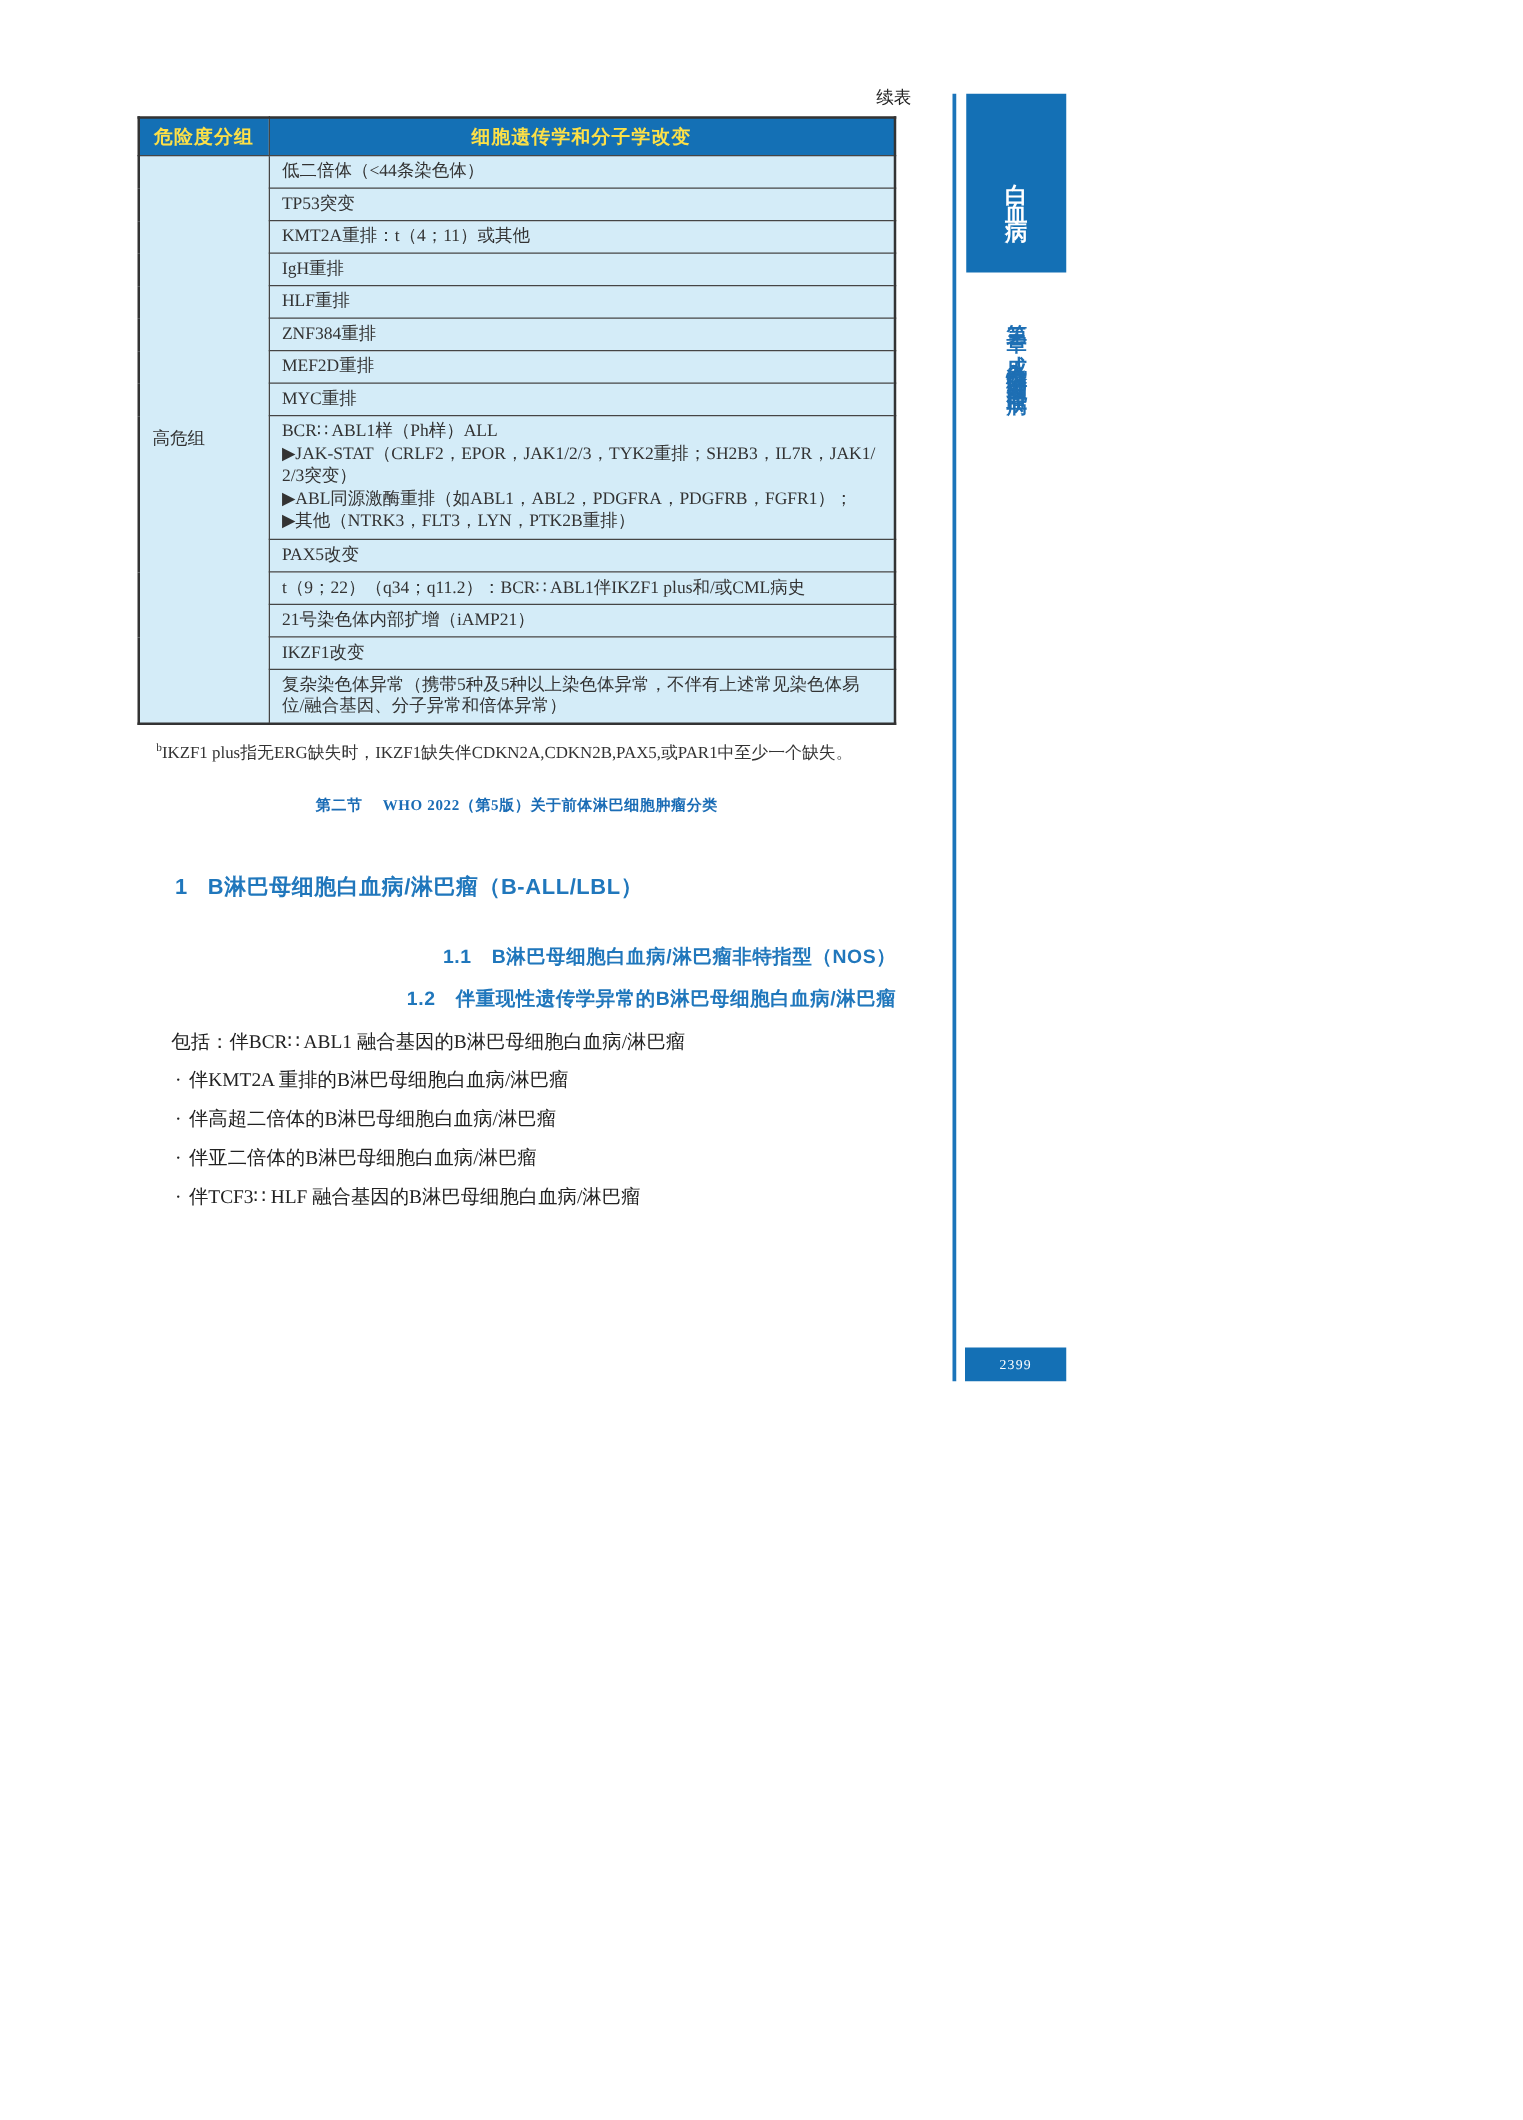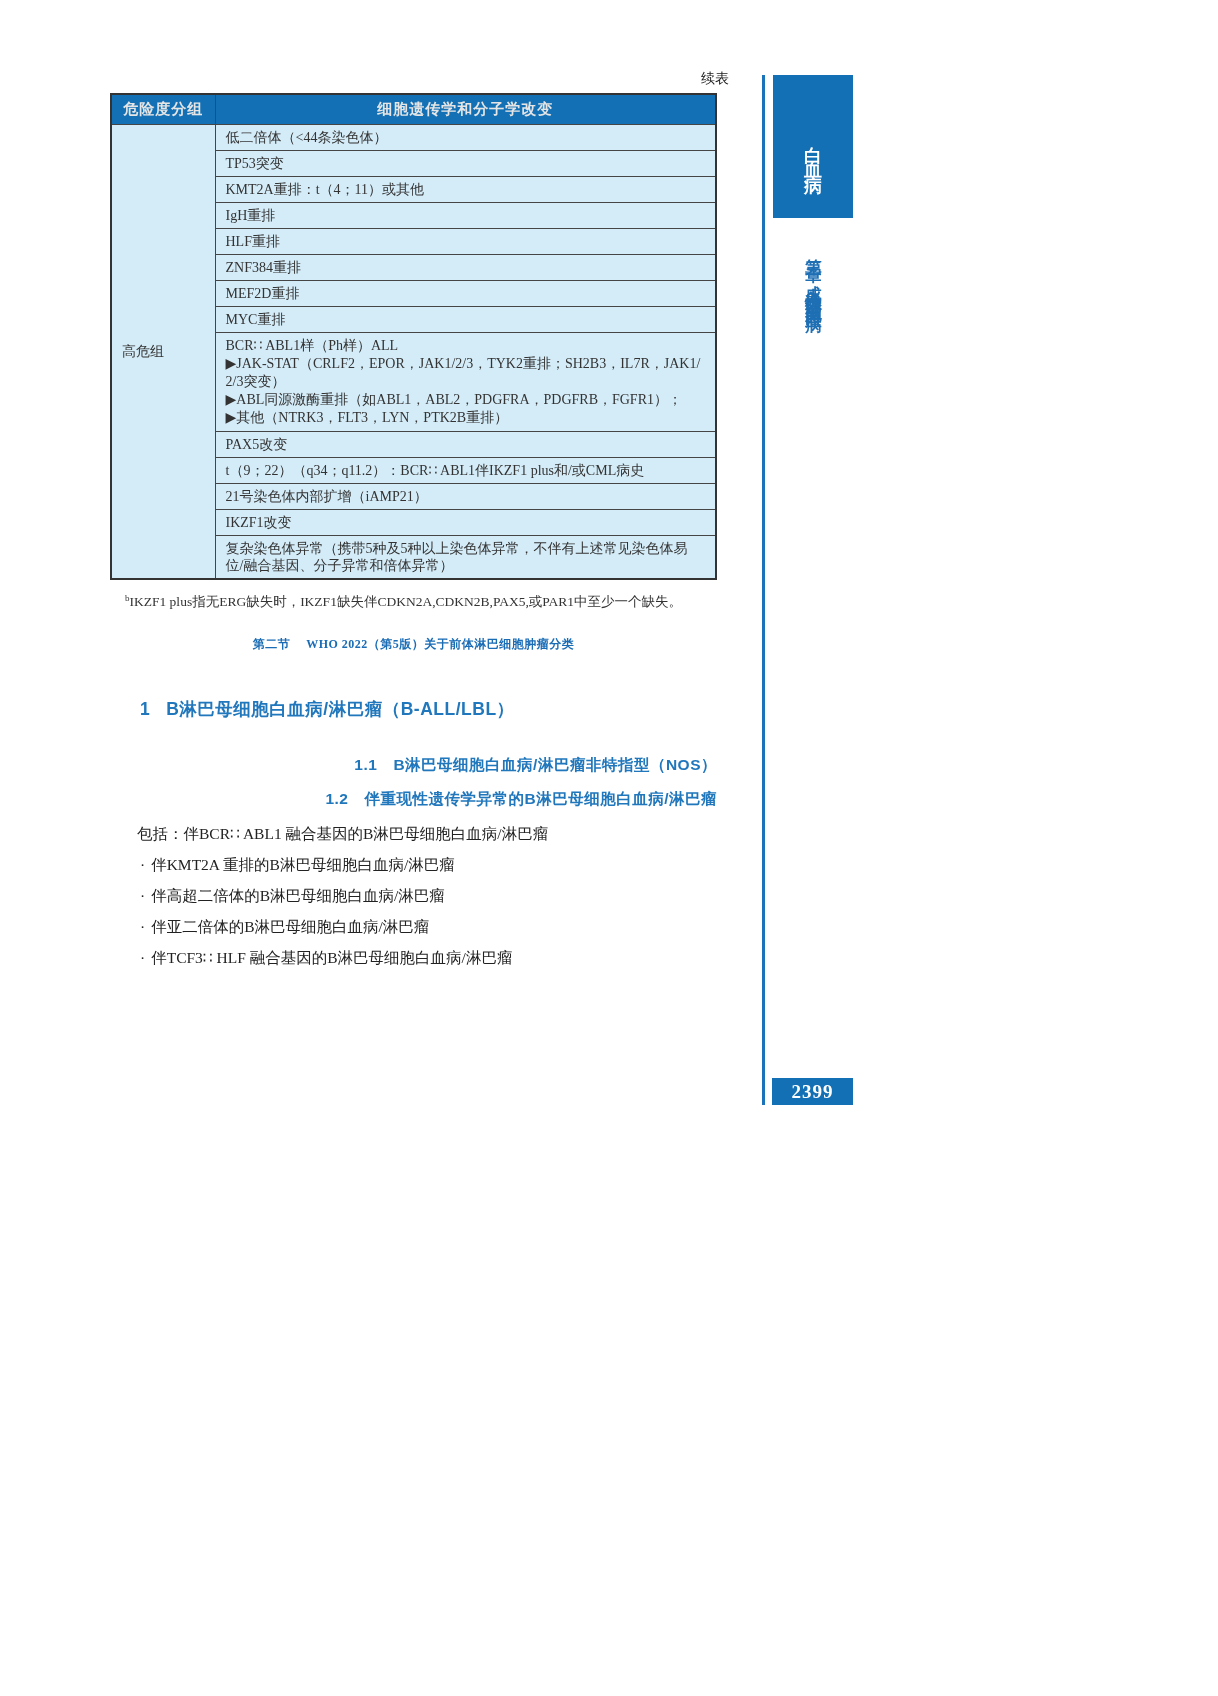--- a/index.html
+++ b/index.html
@@ -19,21 +19,21 @@
   .main-col{position:absolute;left:95px;top:70px;width:607px;margin-left:15px;}
   .cont-label{
     text-align:right;font-size:14px;line-height:18px;color:#222;
     margin:0 -12px 5px 0;
   }
   table.risk{
     width:100%;border-collapse:collapse;table-layout:fixed;
     border:2px solid #333;
   }
   table.risk th{
-    background:var(--blue);color:#e5e5e5;font-size:15px;font-weight:bold;
+    background:var(--blue);color:#fde047;font-size:15px;font-weight:bold;
     padding:5px 2px;border:1px solid var(--border);letter-spacing:1px;
     font-family:"Liberation Sans","DejaVu Sans",sans-serif;
   }
   table.risk td{
     background:var(--row-blue);border:1px solid var(--border);
     font-size:14px;color:#333;padding:4px 10px;line-height:17px;
     vertical-align:middle;word-break:break-all;
   }
   td.group-cell{vertical-align:middle;padding-left:12px;}
   td.multi div{line-height:18px;}
@@ -78,21 +78,21 @@
     position:absolute;left:773px;top:246px;width:80px;
     display:flex;flex-direction:column;align-items:center;gap:17px;
   }
   .side-chapter .vtext{
     writing-mode:vertical-rl;text-orientation:upright;color:#1e6fb4;
     font-size:16.5px;font-weight:bold;letter-spacing:3px;line-height:24px;
   }
   .page-num{
     position:absolute;left:772px;top:1078px;width:81px;height:27px;
     background:var(--blue);color:#fff;display:flex;align-items:center;justify-content:center;
-    font-size:19px;font-weight:bold;letter-spacing:1px;
+    font-size:11px;font-weight:normal;letter-spacing:1px;
   }
 </style>
 </head>
 <body>
 
 <div class="main-col">
 
   <div class="cont-label">续表</div>
 
   <table class="risk">

